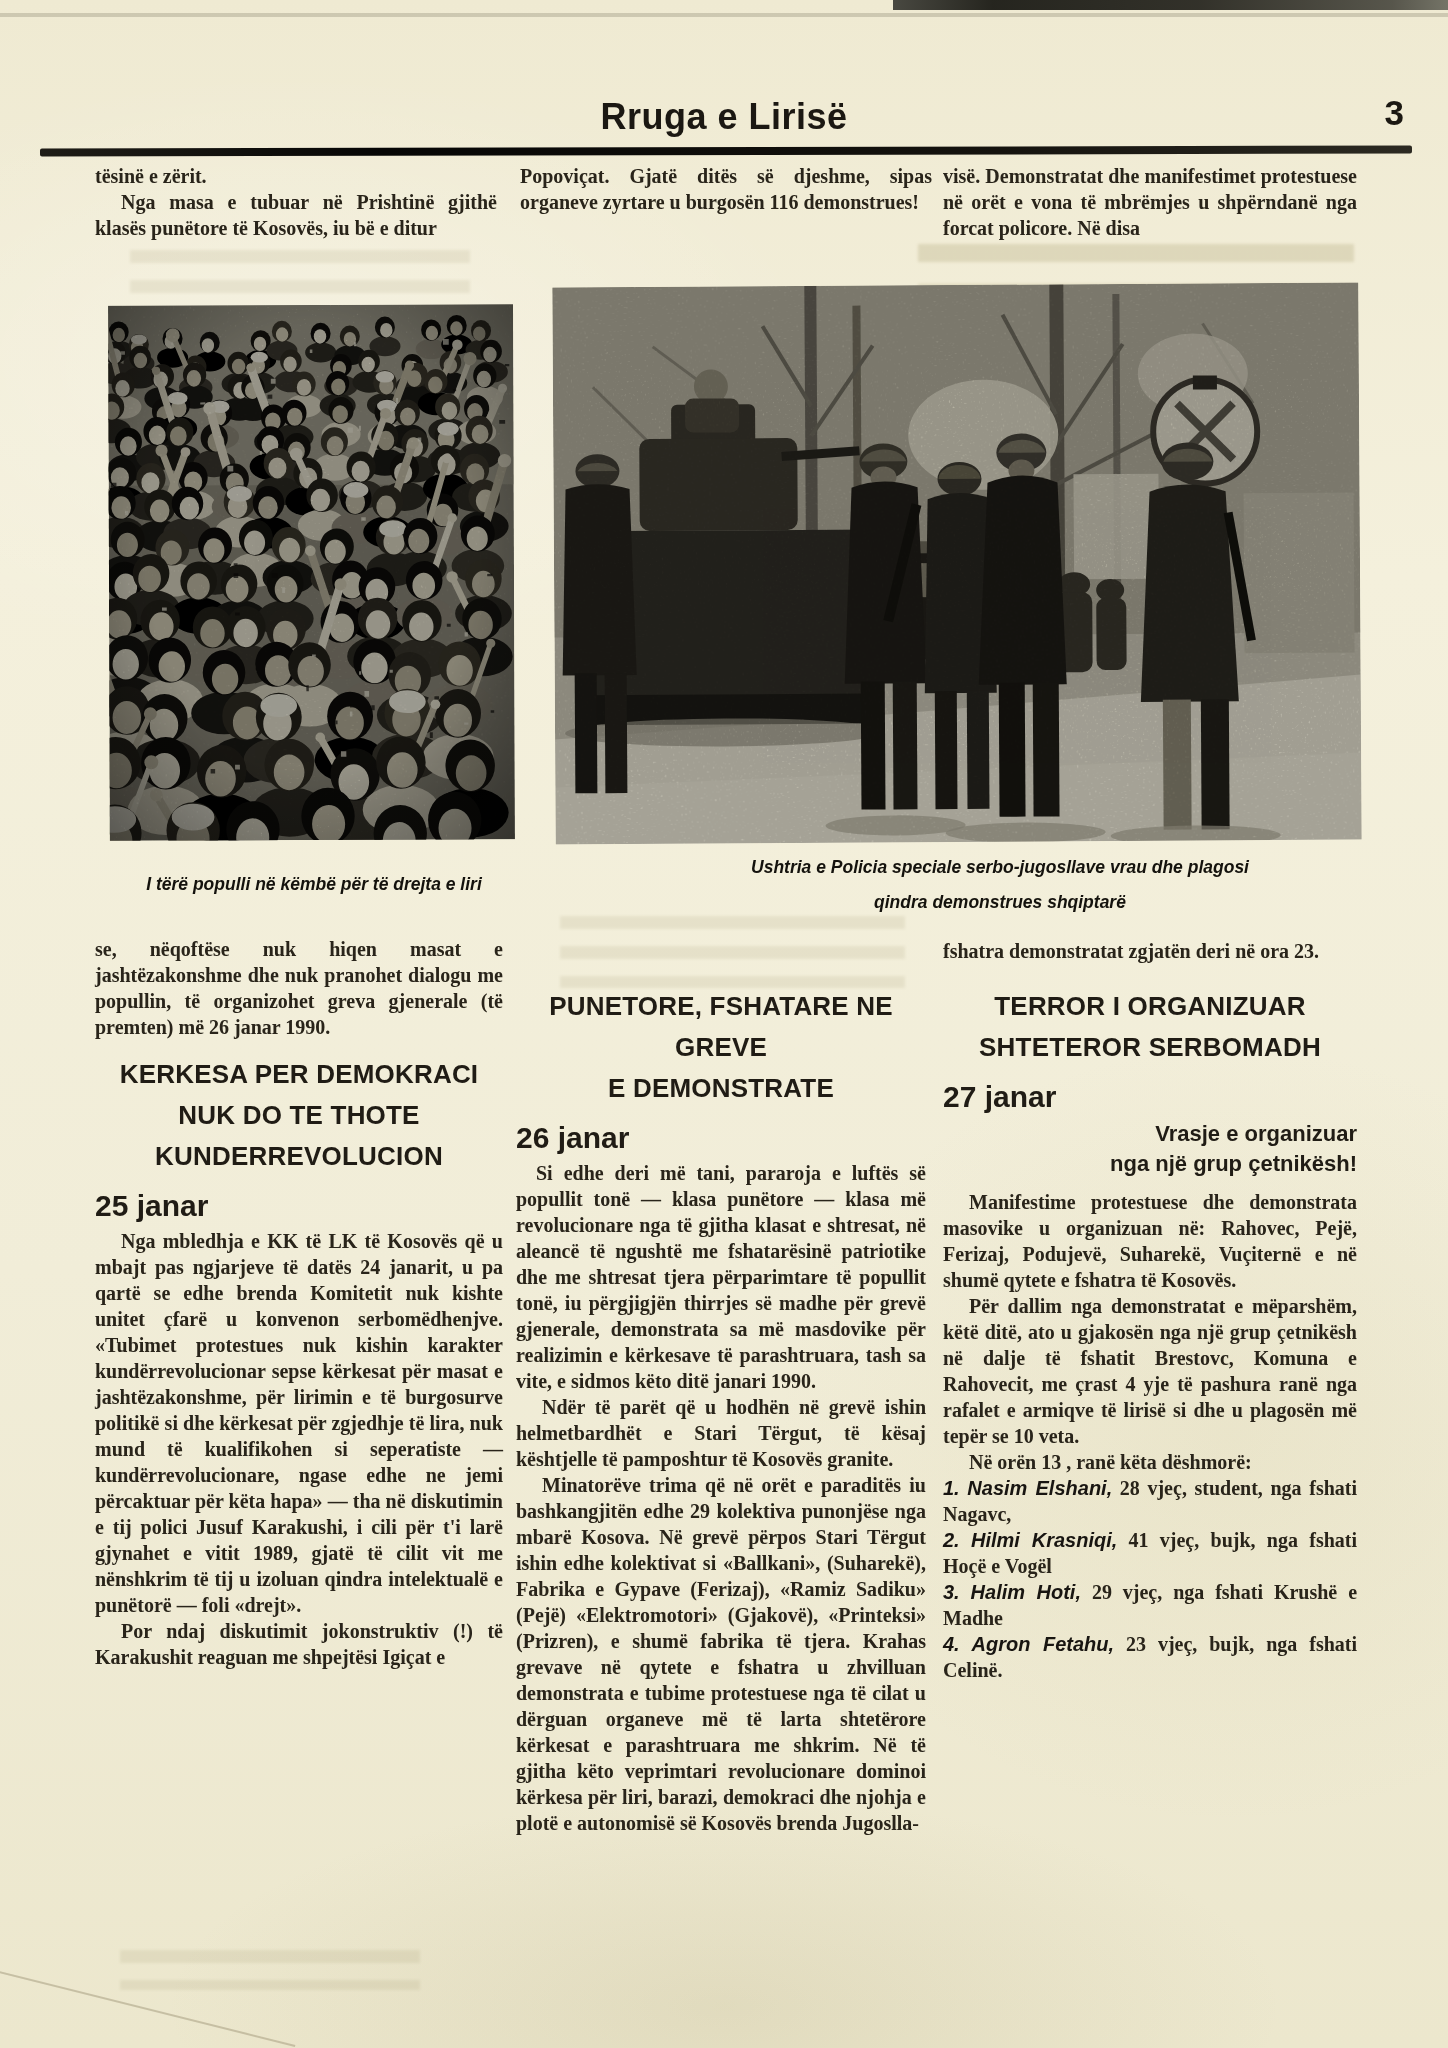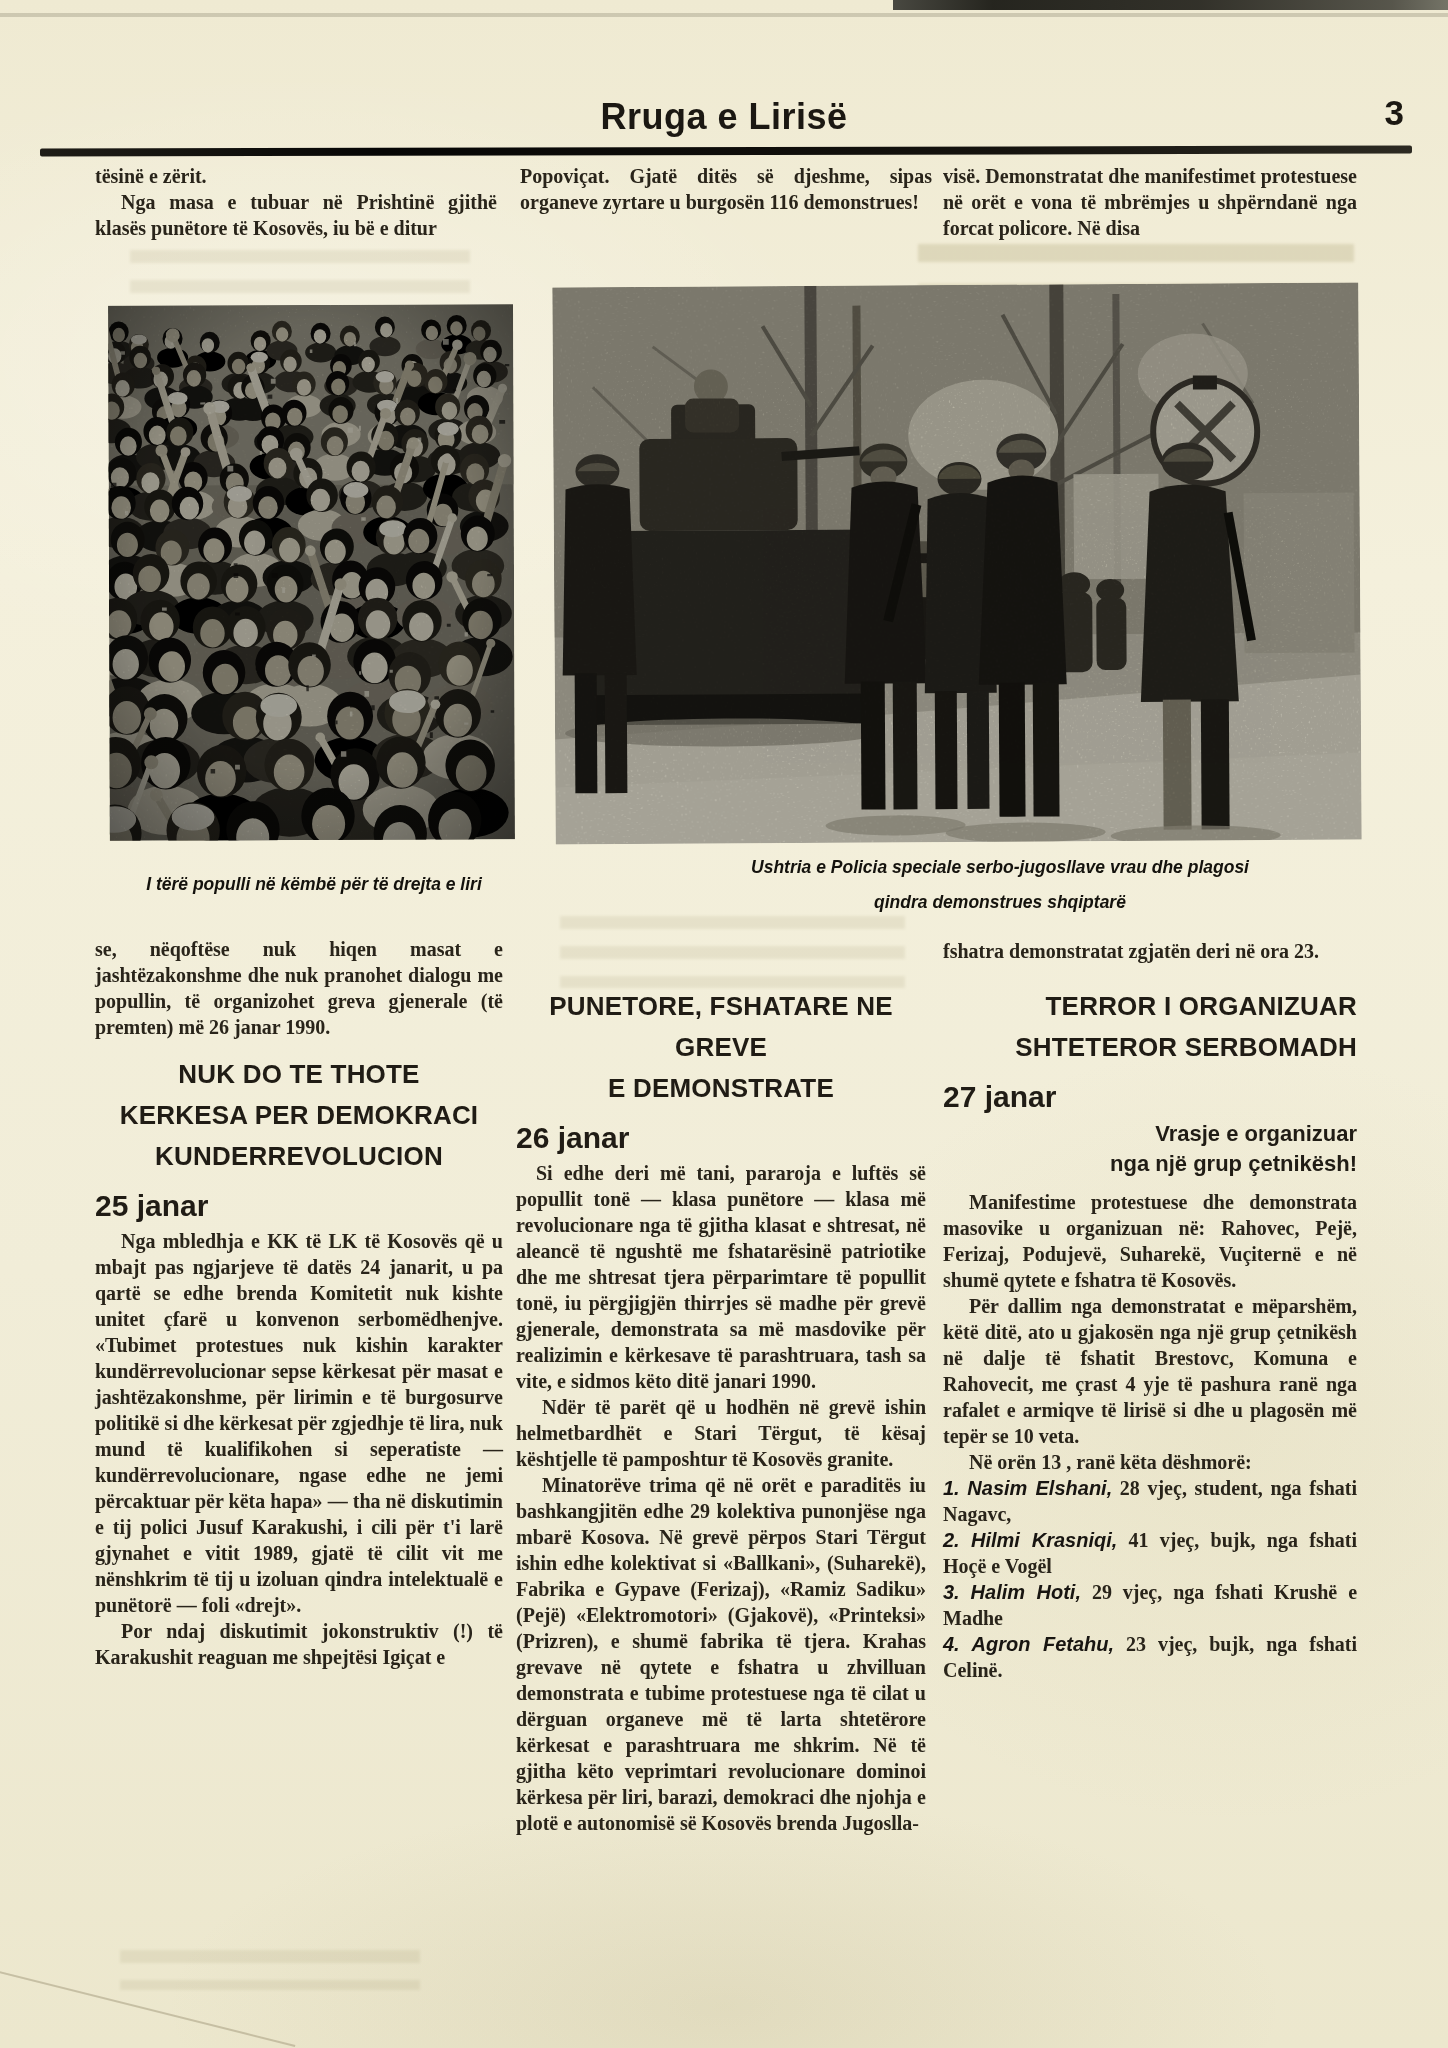--- a/index.html
+++ b/index.html
@@ -718,43 +718,43 @@
     </svg>
   </figure>
   <div class="caption caption-right">
     <div>Ushtria e Policia speciale serbo-jugosllave vrau dhe plagosi</div>
     <div>qindra demonstrues shqiptarë</div>
   </div>
 
   <div class="col" style="left:95px;top:936px;width:408px;">
     <p>se, nëqoftëse nuk hiqen masat e jashtëzakonshme dhe nuk pranohet dialogu me popullin, të organizohet greva gjenerale (të premten) më 26 janar 1990.</p>
     <h2 class="headline">
+      <span style="display:block">KERKESA PER DEMOKRACI</span>
       <span style="display:block">NUK DO TE THOTE</span>
-      <span style="display:block">KERKESA PER DEMOKRACI</span>
       <span style="display:block">KUNDERREVOLUCION</span>
     </h2>
     <div class="date">25 janar</div>
     <p class="ind">Nga mbledhja e KK të LK të Kosovës që u mbajt pas ngjarjeve të datës 24 janarit, u pa qartë se edhe brenda Komitetit nuk kishte unitet çfarë u konvenon serbomëdhenjve. «Tubimet protestues nuk kishin karakter kundërrevolucionar sepse kërkesat për masat e jashtëzakonshme, për lirimin e të burgosurve politikë si dhe kërkesat për zgjedhje të lira, nuk mund të kualifikohen si seperatiste — kundërrevolucionare, ngase edhe ne jemi përcaktuar për këta hapa» — tha në diskutimin e tij polici Jusuf Karakushi, i cili për t'i larë gjynahet e vitit 1989, gjatë të cilit vit me nënshkrim të tij u izoluan qindra intelektualë e punëtorë — foli «drejt».</p>
     <p class="ind">Por ndaj diskutimit jokonstruktiv (!) të Karakushit reaguan me shpejtësi Igiçat e</p>
   </div>
 
   <div class="col" style="left:516px;top:986px;width:410px;">
     <h2 class="headline" style="margin-top:0;">
       <span style="display:block">PUNETORE, FSHATARE NE GREVE</span>
       <span style="display:block">E DEMONSTRATE</span>
     </h2>
     <div class="date">26 janar</div>
     <p style="text-indent:20px">Si edhe deri më tani, pararoja e luftës së popullit tonë — klasa punëtore — klasa më revolucionare nga të gjitha klasat e shtresat, në aleancë të ngushtë me fshatarësinë patriotike dhe me shtresat tjera përparimtare të popullit tonë, iu përgjigjën thirrjes së madhe për grevë gjenerale, demonstrata sa më masdovike për realizimin e kërkesave të parashtruara, tash sa vite, e sidmos këto ditë janari 1990.</p>
     <p class="ind">Ndër të parët që u hodhën në grevë ishin helmetbardhët e Stari Tërgut, të kësaj kështjelle të pamposhtur të Kosovës granite.</p>
     <p class="ind">Minatorëve trima që në orët e paraditës iu bashkangjitën edhe 29 kolektiva punonjëse nga mbarë Kosova. Në grevë përpos Stari Tërgut ishin edhe kolektivat si «Ballkani», (Suharekë), Fabrika e Gypave (Ferizaj), «Ramiz Sadiku» (Pejë) «Elektromotori» (Gjakovë), «Printeksi» (Prizren), e shumë fabrika të tjera. Krahas grevave në qytete e fshatra u zhvilluan demonstrata e tubime protestuese nga të cilat u dërguan organeve më të larta shtetërore kërkesat e parashtruara me shkrim. Në të gjitha këto veprimtari revolucionare dominoi kërkesa për liri, barazi, demokraci dhe njohja e plotë e autonomisë së Kosovës brenda Jugoslla-</p>
   </div>
 
   <div class="col" style="left:943px;top:938px;width:414px;">
     <p>fshatra demonstratat zgjatën deri në ora 23.</p>
-    <h2 class="headline" style="margin-top:22px;text-align:right;">
+    <h2 class="headline" style="margin-top:22px;">
       <span style="display:block">TERROR I ORGANIZUAR</span>
       <span style="display:block">SHTETEROR SERBOMADH</span>
     </h2>
     <div class="date">27 janar</div>
     <h3 class="subhead">
       <span style="display:block">Vrasje e organizuar</span>
       <span style="display:block">nga një grup çetnikësh!</span>
     </h3>
     <p class="ind">Manifestime protestuese dhe demonstrata masovike u organizuan në: Rahovec, Pejë, Ferizaj, Podujevë, Suharekë, Vuçiternë e në shumë qytete e fshatra të Kosovës.</p>
     <p class="ind">Për dallim nga demonstratat e mëparshëm, këtë ditë, ato u gjakosën nga një grup çetnikësh në dalje të fshatit Brestovc, Komuna e Rahovecit, me çrast 4 yje të pashura ranë nga rafalet e armiqve të lirisë si dhe u plagosën më tepër se 10 veta.</p>

